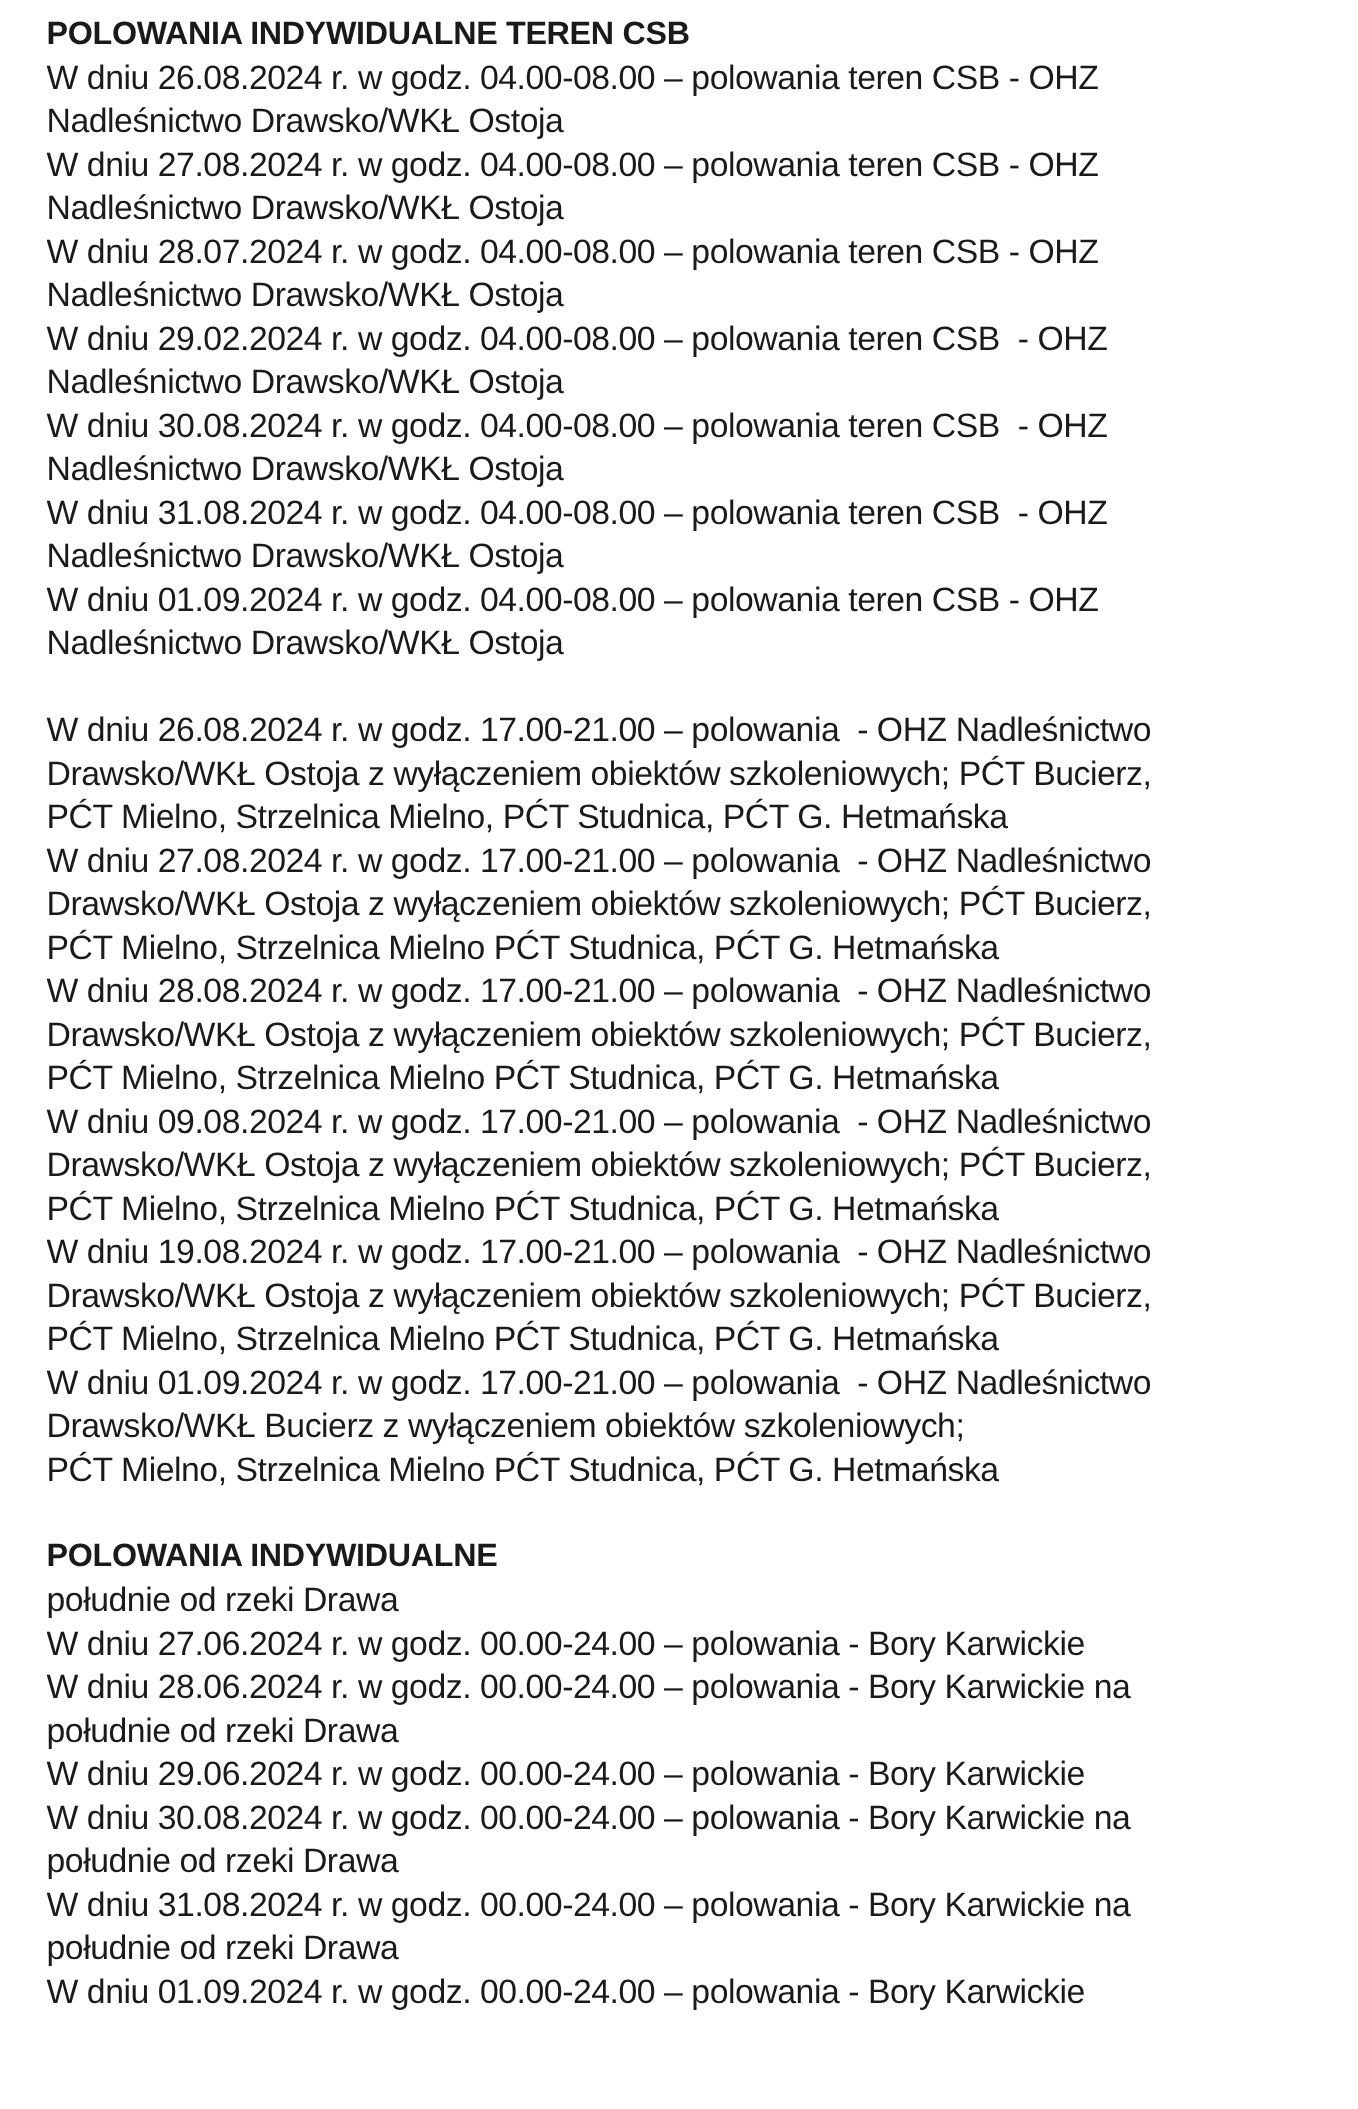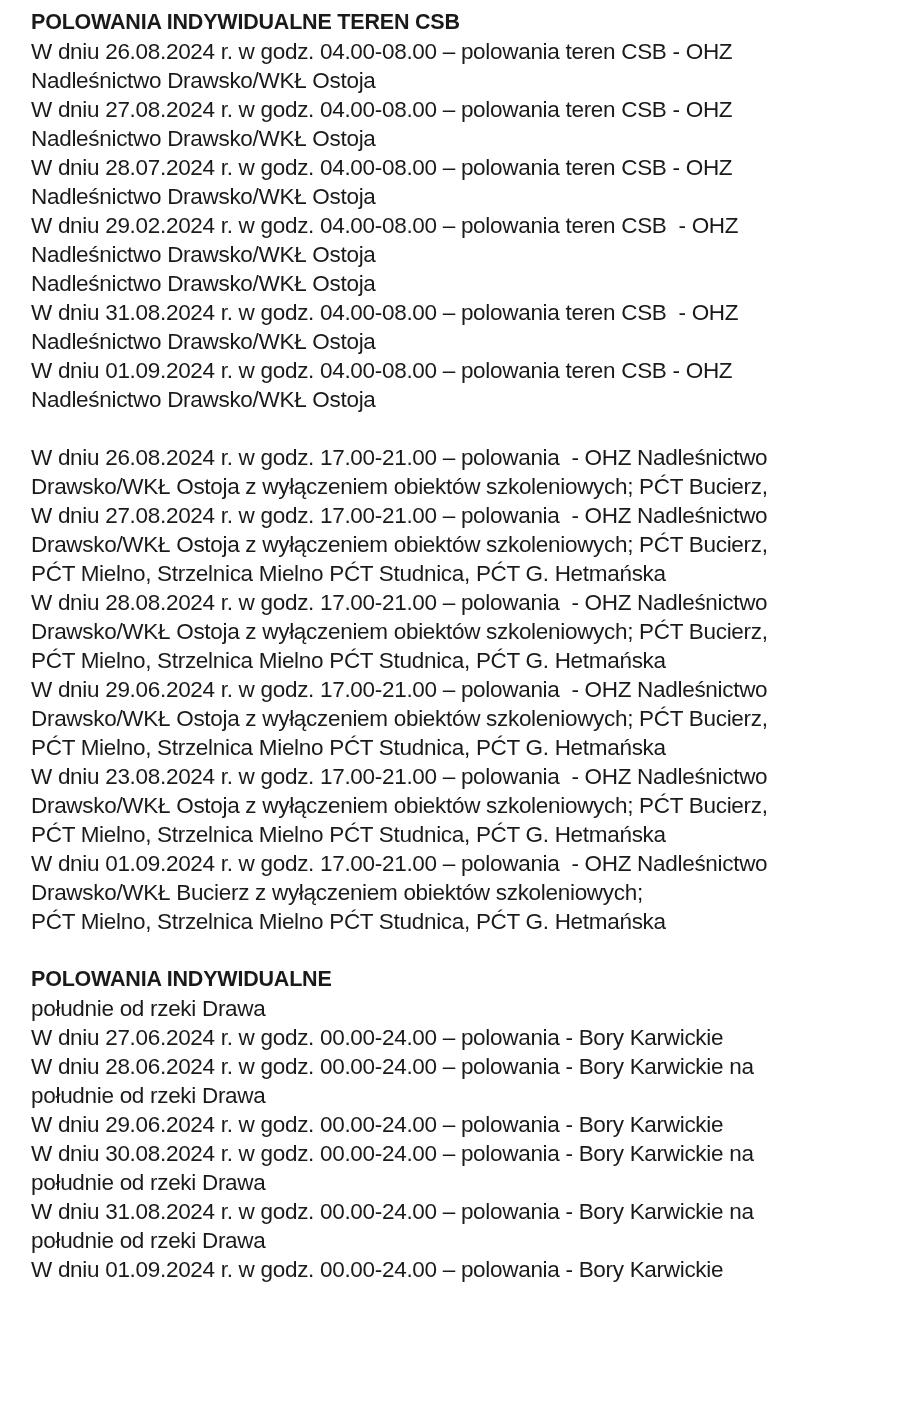--- a/index.html
+++ b/index.html
@@ -50,42 +50,44 @@
   <div class="section">
     <div class="heading">POLOWANIA INDYWIDUALNE TEREN CSB</div>
     <div class="line">W dniu 26.08.2024 r. w godz. 04.00-08.00 – polowania teren CSB - OHZ</div>
     <div class="line">Nadleśnictwo Drawsko/WKŁ Ostoja</div>
     <div class="line">W dniu 27.08.2024 r. w godz. 04.00-08.00 – polowania teren CSB - OHZ</div>
     <div class="line">Nadleśnictwo Drawsko/WKŁ Ostoja</div>
     <div class="line">W dniu 28.07.2024 r. w godz. 04.00-08.00 – polowania teren CSB - OHZ</div>
     <div class="line">Nadleśnictwo Drawsko/WKŁ Ostoja</div>
     <div class="line">W dniu 29.02.2024 r. w godz. 04.00-08.00 – polowania teren CSB  - OHZ</div>
     <div class="line">Nadleśnictwo Drawsko/WKŁ Ostoja</div>
+    <div class="line">W dniu 30.08.2024 r. w godz. 04.00-08.00 – polowania teren CSB  - OHZ</div>
     <div class="line">Nadleśnictwo Drawsko/WKŁ Ostoja</div>
     <div class="line">W dniu 31.08.2024 r. w godz. 04.00-08.00 – polowania teren CSB  - OHZ</div>
     <div class="line">Nadleśnictwo Drawsko/WKŁ Ostoja</div>
     <div class="line">W dniu 01.09.2024 r. w godz. 04.00-08.00 – polowania teren CSB - OHZ</div>
     <div class="line">Nadleśnictwo Drawsko/WKŁ Ostoja</div>
   </div>
 
   <div class="gap"></div>
 
   <div class="section">
     <div class="line">W dniu 26.08.2024 r. w godz. 17.00-21.00 – polowania  - OHZ Nadleśnictwo</div>
     <div class="line">Drawsko/WKŁ Ostoja z wyłączeniem obiektów szkoleniowych; PĆT Bucierz,</div>
+    <div class="line">PĆT Mielno, Strzelnica Mielno, PĆT Studnica, PĆT G. Hetmańska</div>
     <div class="line">W dniu 27.08.2024 r. w godz. 17.00-21.00 – polowania  - OHZ Nadleśnictwo</div>
     <div class="line">Drawsko/WKŁ Ostoja z wyłączeniem obiektów szkoleniowych; PĆT Bucierz,</div>
     <div class="line">PĆT Mielno, Strzelnica Mielno PĆT Studnica, PĆT G. Hetmańska</div>
     <div class="line">W dniu 28.08.2024 r. w godz. 17.00-21.00 – polowania  - OHZ Nadleśnictwo</div>
     <div class="line">Drawsko/WKŁ Ostoja z wyłączeniem obiektów szkoleniowych; PĆT Bucierz,</div>
     <div class="line">PĆT Mielno, Strzelnica Mielno PĆT Studnica, PĆT G. Hetmańska</div>
-    <div class="line">W dniu 29.06.2024 r. w godz. 17.00-21.00 – polowania  - OHZ Nadleśnictwo</div>
+    <div class="line">W dniu 09.08.2024 r. w godz. 17.00-21.00 – polowania  - OHZ Nadleśnictwo</div>
     <div class="line">Drawsko/WKŁ Ostoja z wyłączeniem obiektów szkoleniowych; PĆT Bucierz,</div>
     <div class="line">PĆT Mielno, Strzelnica Mielno PĆT Studnica, PĆT G. Hetmańska</div>
-    <div class="line">W dniu 23.08.2024 r. w godz. 17.00-21.00 – polowania  - OHZ Nadleśnictwo</div>
+    <div class="line">W dniu 19.08.2024 r. w godz. 17.00-21.00 – polowania  - OHZ Nadleśnictwo</div>
     <div class="line">Drawsko/WKŁ Ostoja z wyłączeniem obiektów szkoleniowych; PĆT Bucierz,</div>
     <div class="line">PĆT Mielno, Strzelnica Mielno PĆT Studnica, PĆT G. Hetmańska</div>
     <div class="line">W dniu 01.09.2024 r. w godz. 17.00-21.00 – polowania  - OHZ Nadleśnictwo</div>
     <div class="line">Drawsko/WKŁ Bucierz z wyłączeniem obiektów szkoleniowych;</div>
     <div class="line">PĆT Mielno, Strzelnica Mielno PĆT Studnica, PĆT G. Hetmańska</div>
   </div>
 
   <div class="gap"></div>
 
   <div class="section">

